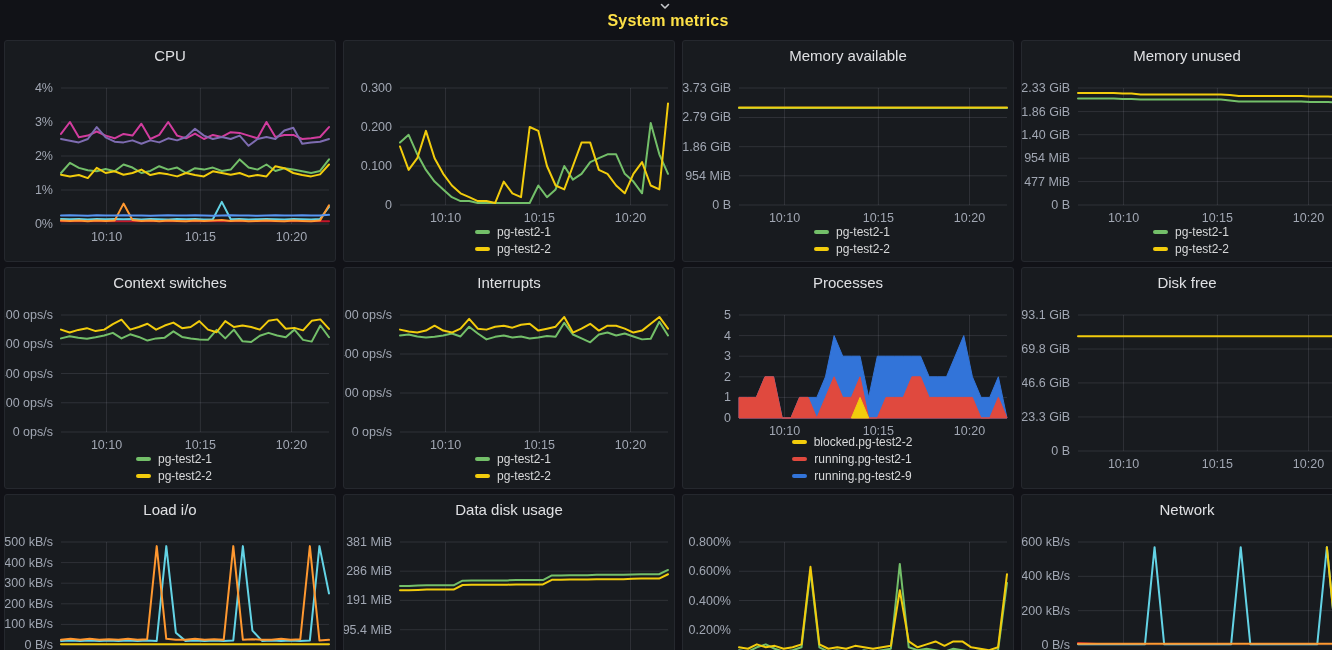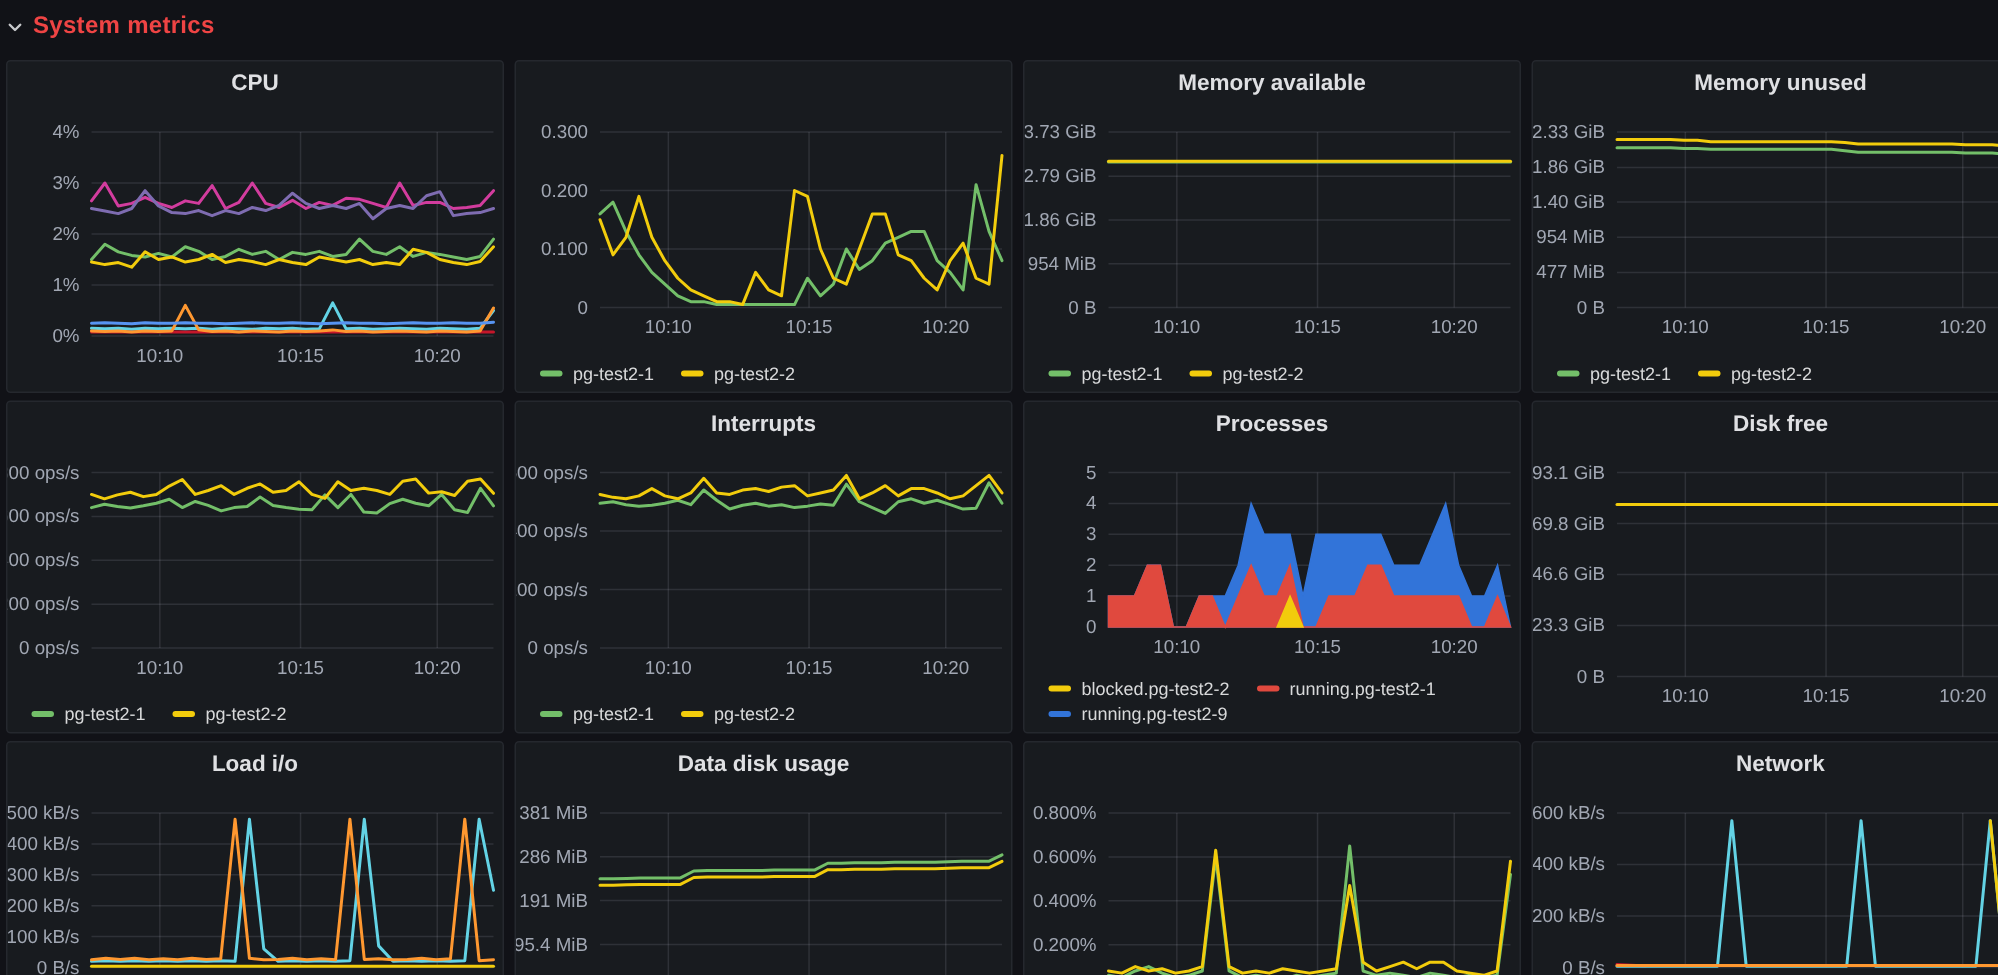--- a/index.html
+++ b/index.html
@@ -5,49 +5,50 @@
   html,body{margin:0;padding:0;}
   body{
     width:1332px;height:650px;overflow:hidden;position:relative;
     background:#111217;
     font-family:"Liberation Sans", sans-serif;
     -webkit-font-smoothing:antialiased;
   }
   .row-header{
     position:absolute;top:0;left:0;width:100%;height:36px;
     display:flex;align-items:center;padding-left:4px;box-sizing:border-box;
-    color:#ef4444;cursor:pointer;
+    color:#fde047;cursor:pointer;flex-direction:column;
   }
   .row-header .chev{display:inline-flex;margin-right:6px;color:#c7c9cc;}
   .row-header .row-title{font-size:16px;font-weight:bold;letter-spacing:.2px;}
   .grid{
     position:absolute;left:4px;top:40px;
     display:grid;
     grid-template-columns:repeat(4,332px);
     grid-auto-rows:222px;
     gap:5px 7px;
   }
   .panel{
     position:relative;
     background:#181b1f;
     border:1px solid #25282e;
     border-radius:3px;
     box-sizing:border-box;
     overflow:hidden;
   }
   .panel-title{
     position:absolute;top:6px;left:0;width:100%;
-    text-align:center;color:#dfe0e3;font-size:15px;font-weight:bold;
+    text-align:center;color:#dfe0e3;font-size:15px;font-weight:normal;
     cursor:pointer;white-space:nowrap;
   }
   .panel svg{position:absolute;top:0;left:0;}
   .legend{
     position:absolute;left:16px;right:8px;bottom:5px;
     display:flex;flex-wrap:wrap;column-gap:18px;row-gap:3px;
     align-items:center;
+    flex-direction:column;
   }
   .legend-item{display:flex;align-items:center;gap:7px;cursor:pointer;}
   .legend-swatch{width:15px;height:4px;border-radius:2px;flex:0 0 auto;}
   .legend-label{color:#d8d9da;font-size:12px;line-height:14px;white-space:nowrap;}
 </style>
 </head>
 <body>
 
 <div class="row-header">
   <span class="chev">
@@ -180,20 +181,21 @@
           <span class="legend-swatch" style="background: rgb(115, 191, 105);"></span>
           <span class="legend-label">pg-test2-1</span>
         </div>
         <div class="legend-item">
           <span class="legend-swatch" style="background: rgb(242, 204, 12);"></span>
           <span class="legend-label">pg-test2-2</span>
         </div>
       </div>
     </div>
     <div class="panel">
+      <div class="panel-title">Context switches</div>
       <svg width="332" height="222" viewBox="0 0 332 222">
         <line x1="56" y1="164" x2="324" y2="164" stroke="rgba(204,204,220,0.13)" stroke-width="1"></line>
         <text x="48" y="168" text-anchor="end" fill="#a1a7b3" font-size="12.5">0 ops/s</text>
         <line x1="56" y1="134.75" x2="324" y2="134.75" stroke="rgba(204,204,220,0.13)" stroke-width="1"></line>
         <text x="48" y="138.75" text-anchor="end" fill="#a1a7b3" font-size="12.5">200 ops/s</text>
         <line x1="56" y1="105.5" x2="324" y2="105.5" stroke="rgba(204,204,220,0.13)" stroke-width="1"></line>
         <text x="48" y="109.5" text-anchor="end" fill="#a1a7b3" font-size="12.5">400 ops/s</text>
         <line x1="56" y1="76.25" x2="324" y2="76.25" stroke="rgba(204,204,220,0.13)" stroke-width="1"></line>
         <text x="48" y="80.25" text-anchor="end" fill="#a1a7b3" font-size="12.5">600 ops/s</text>
         <line x1="56" y1="47" x2="324" y2="47" stroke="rgba(204,204,220,0.13)" stroke-width="1"></line>

